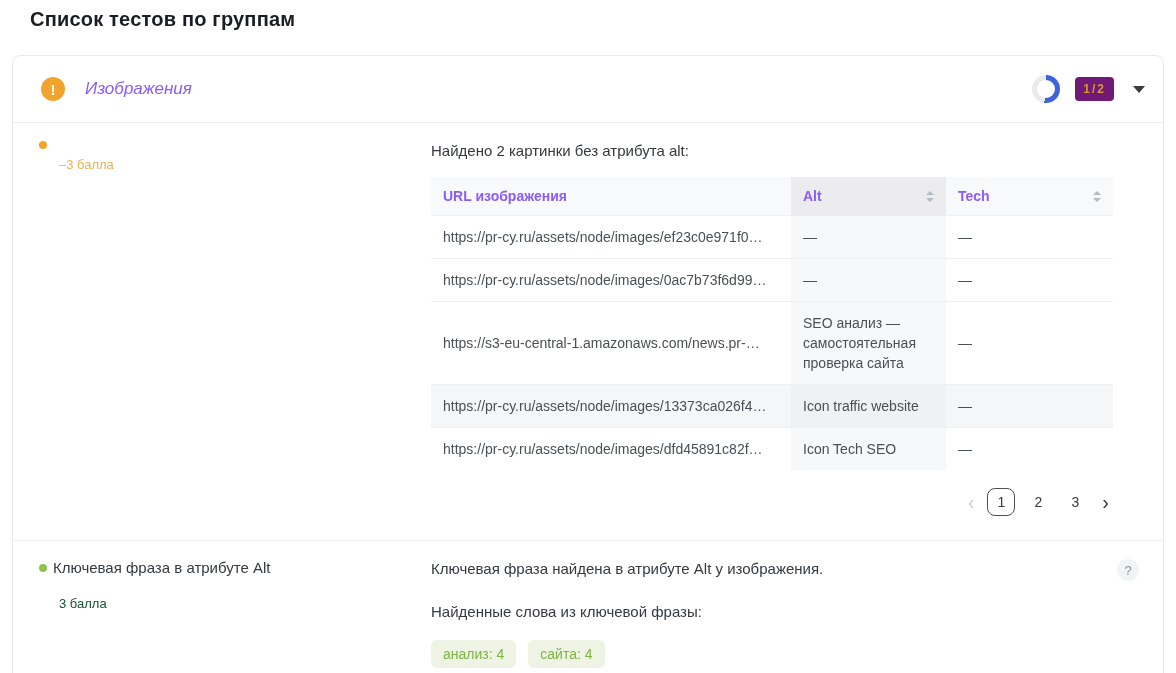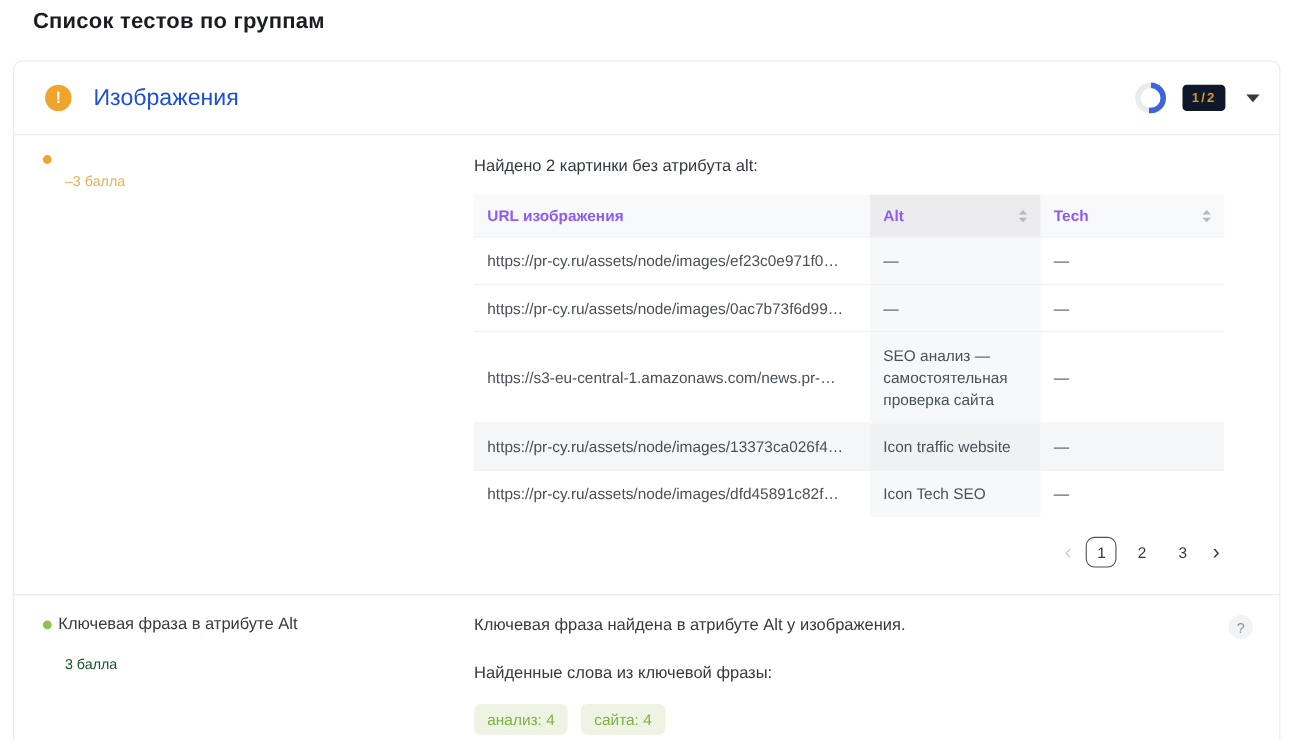--- a/index.html
+++ b/index.html
@@ -7,25 +7,25 @@
     font-family:"Liberation Sans", sans-serif; color:#343a40; }
   .page { position:relative; width:1176px; height:673px; }
   .page-title { position:absolute; left:30px; top:8px; font-size:20px; font-weight:700; color:#1a1d21; letter-spacing:.2px; }
 
   .card { position:absolute; left:12px; top:55px; width:1152px; height:660px;
     background:#fff; border:1px solid #e7eaec; border-radius:8px 8px 0 0; }
 
   .card-header { display:flex; align-items:center; height:66px; padding:0 18px 0 28px; cursor:pointer; }
   .warn-icon { width:24px; height:24px; border-radius:50%; background:#F0A42D; color:#fff;
     display:flex; align-items:center; justify-content:center; font-weight:700; font-size:15px; flex:0 0 auto; }
-  .group-title { margin-left:20px; font-size:21px; color:#1d4ed8; }
+  .group-title { margin-left:20px; font-size:17px; color:#8b5cf6;font-style:italic; }
   .header-right { margin-left:auto; display:flex; align-items:center; gap:15px; }
   .spinner { width:28px; height:28px; border-radius:50%; position:relative; }
   .spinner::after { content:""; position:absolute; inset:5px; background:#fff; border-radius:50%; }
-  .progress-badge { background:#0f172a; color:#D9952F; font-size:12px; font-weight:700;
+  .progress-badge { background:#701a75; color:#D9952F; font-size:12px; font-weight:700;
     letter-spacing:2px; padding:5px 8px; border-radius:4px; }
   .caret-down { width:0; height:0; border-left:6px solid transparent; border-right:6px solid transparent;
     border-top:7px solid #343a40; margin-left:4px; }
 
   .divider { height:1px; background:#e9ecef; }
 
   .test-section { display:grid; grid-template-columns:392px 1fr; padding:18px 24px 24px 26px; }
   .test-left { padding-right:20px; }
   .test-title-row { display:flex; align-items:baseline; }
   .bullet { width:8px; height:8px; border-radius:50%; flex:0 0 auto; align-self:center; margin-right:6px; }

